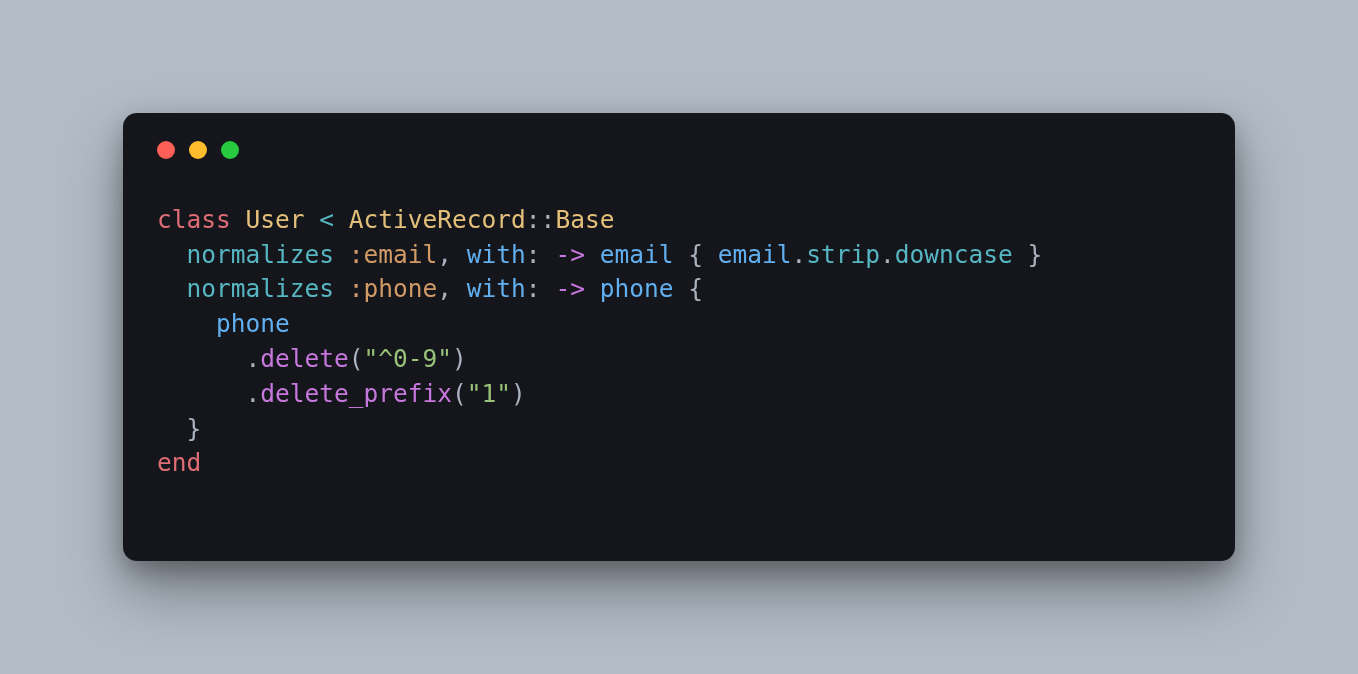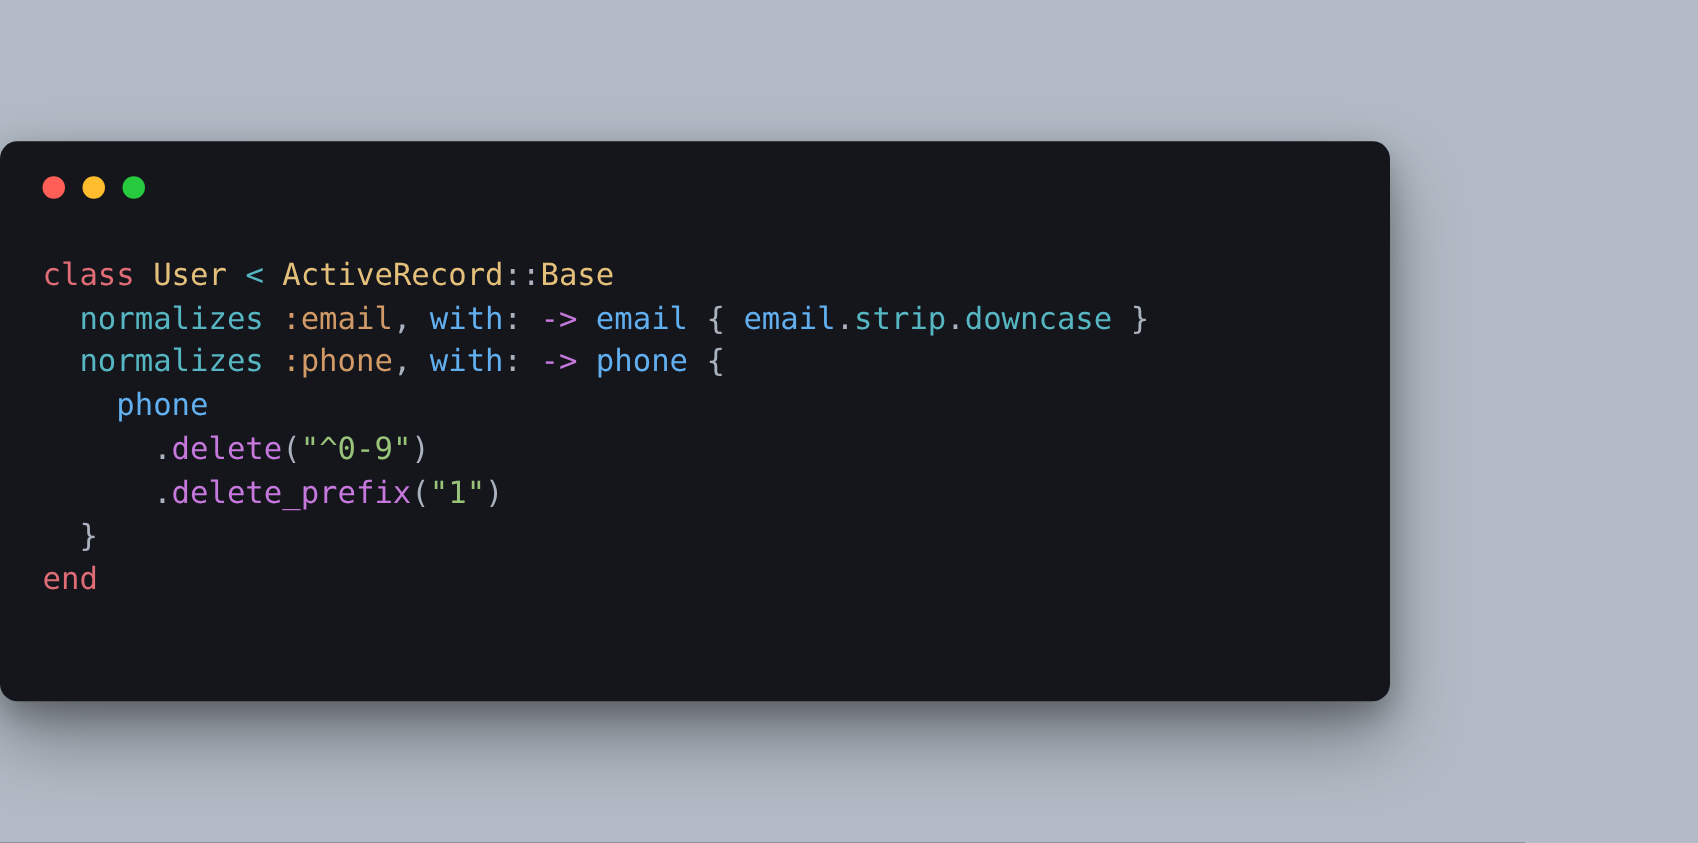--- a/index.html
+++ b/index.html
@@ -9,21 +9,21 @@
     height: 674px;
     background: #b3bcc6;
     overflow: hidden;
     font-family: ui-monospace, SFMono-Regular, "SF Mono", Menlo, Monaco, Consolas, monospace;
   }
   .stage {
     width: 1358px;
     height: 674px;
     display: flex;
     align-items: center;
-    justify-content: flex-start;
+    justify-content: center;
   }
   .window {
     width: 1112px;
     background: #14161c;
     border-radius: 14px;
     box-shadow: 0 30px 60px rgba(0,0,0,0.35), 0 10px 25px rgba(0,0,0,0.25);
     padding: 28px 34px 80px 34px;
     box-sizing: border-box;
   }
   .traffic-lights {

